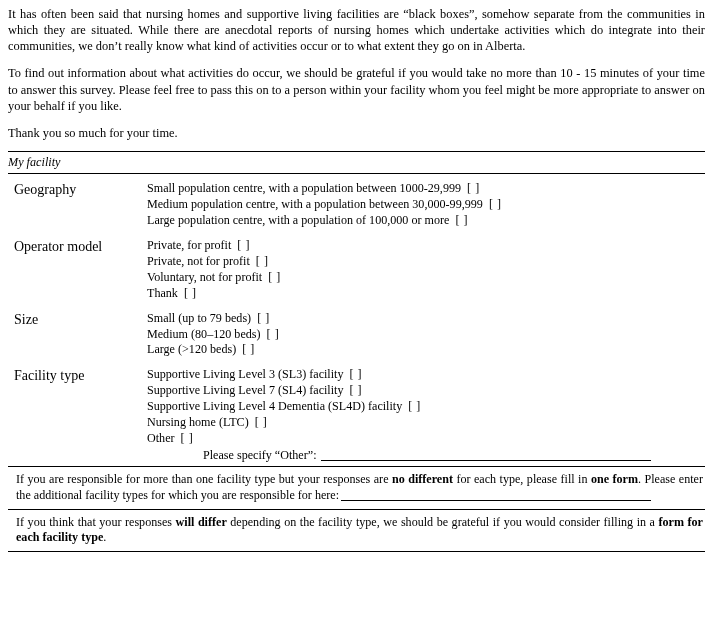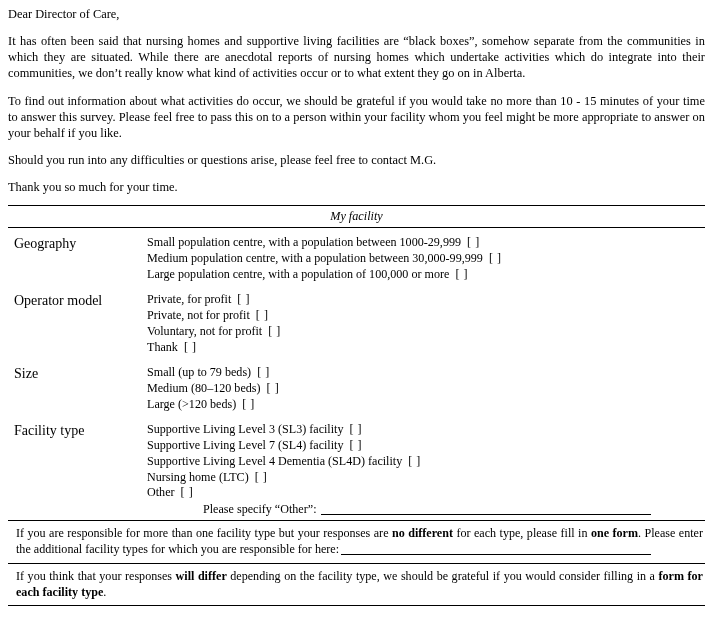--- a/index.html
+++ b/index.html
@@ -40,21 +40,21 @@
   
   .tbl {
     width: 697px;
     margin-top: 7px;
     border-collapse: collapse;
     font-size: 12px;
   }
   .tbl .caption-row td {
     border-top: 1.1px solid #000;
     border-bottom: 1.1px solid #000;
-    text-align: center;
+    text-align: left;
     font-style: italic;
     font-size: 12.2px;
     padding: 3px 0 3px 0;
     margin-top: 32px;
   }
   .tbl td.label {
     width: 133px;
     vertical-align: top;
     padding: 7px 0 2px 6px;
     font-size: 14px;
@@ -108,24 +108,22 @@
     margin: 0 2px;
   }
   b { font-weight: bold; }
 </style>
 </head>
 <body>
 
 <div class="page">
 
 
-  <p class="para">Dear Director of Care,</p>
   <p class="para">It has often been said that nursing homes and supportive living facilities are “black boxes”, somehow separate from the communities in which they are situated.  While there are anecdotal reports of nursing homes which undertake activities which do integrate into their communities, we don’t really know what kind of activities occur or to what extent they go on in Alberta.</p>
   <p class="para">To find out information about what activities do occur, we should be grateful if you would take no more than 10 - 15 minutes of your time to answer this survey.  Please feel free to pass this on to a person within your facility whom you feel might be more appropriate to answer on your behalf if you like.</p>
-  <p class="para">Should you run into any difficulties or questions arise, please feel free to contact M.G.</p>
   <p class="para tight">Thank you so much for your time.</p>
 
   <table class="tbl">
     <tbody>
         <tr class="caption-row">
       <td colspan="2">My facility</td>
     </tr>
 
     <tr class="grp">
       <td class="label">Geography</td>

